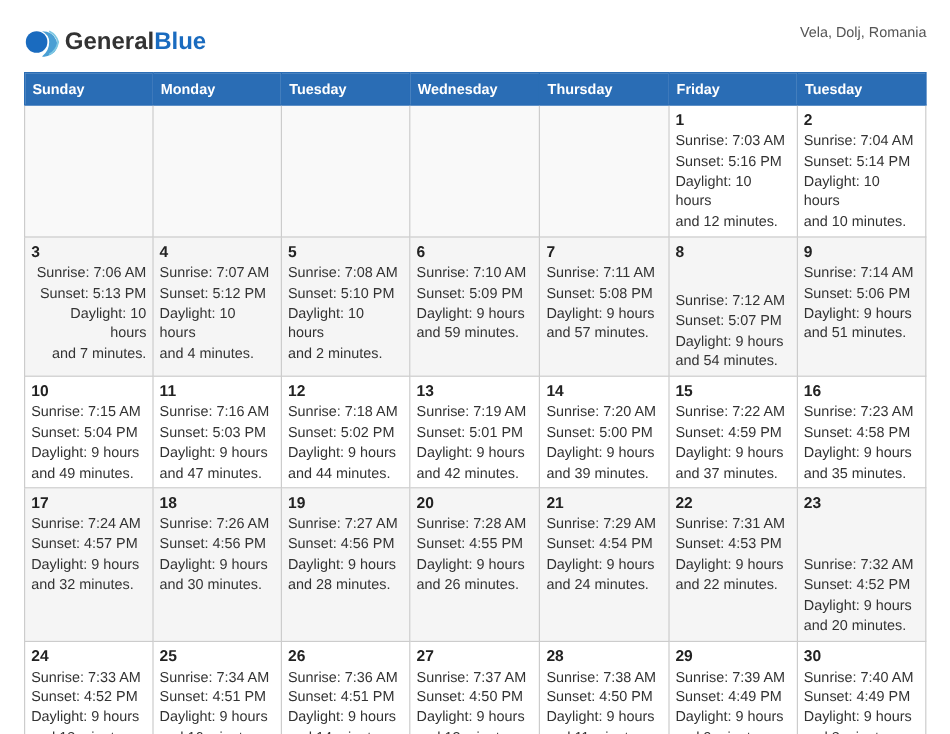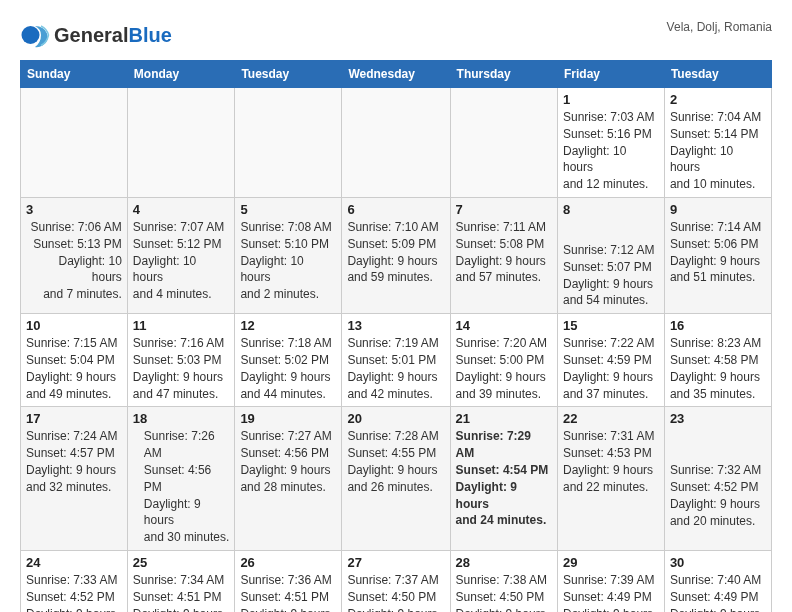--- a/index.html
+++ b/index.html
@@ -220,58 +220,58 @@
         </td>
         <td>
           <span class="day-num">15</span>
           <div class="day-info" style="white-space: pre-line;">Sunrise: 7:22 AM
 Sunset: 4:59 PM
 Daylight: 9 hours
 and 37 minutes.</div>
         </td>
         <td>
           <span class="day-num">16</span>
-          <div class="day-info" style="white-space: pre-line;">Sunrise: 8:23 AM
+          <div class="day-info" style="white-space: pre-line;">Sunrise: 7:23 AM
 Sunset: 4:58 PM
 Daylight: 9 hours
 and 35 minutes.</div>
         </td>
       </tr>
       <tr>
         <td>
           <span class="day-num">17</span>
           <div class="day-info" style="white-space: pre-line;">Sunrise: 7:24 AM
 Sunset: 4:57 PM
 Daylight: 9 hours
 and 32 minutes.</div>
         </td>
         <td>
           <span class="day-num">18</span>
-          <div class="day-info" style="white-space: pre-line; margin-left: 11px;">Sunrise: 7:26 AM
+          <div class="day-info" style="white-space: pre-line;">Sunrise: 7:26 AM
 Sunset: 4:56 PM
 Daylight: 9 hours
 and 30 minutes.</div>
         </td>
         <td>
           <span class="day-num">19</span>
           <div class="day-info" style="white-space: pre-line;">Sunrise: 7:27 AM
 Sunset: 4:56 PM
 Daylight: 9 hours
 and 28 minutes.</div>
         </td>
         <td>
           <span class="day-num">20</span>
           <div class="day-info" style="white-space: pre-line;">Sunrise: 7:28 AM
 Sunset: 4:55 PM
 Daylight: 9 hours
 and 26 minutes.</div>
         </td>
         <td>
           <span class="day-num">21</span>
-          <div class="day-info" style="white-space: pre-line; font-weight: bold;">Sunrise: 7:29 AM
+          <div class="day-info" style="white-space: pre-line;">Sunrise: 7:29 AM
 Sunset: 4:54 PM
 Daylight: 9 hours
 and 24 minutes.</div>
         </td>
         <td>
           <span class="day-num">22</span>
           <div class="day-info" style="white-space: pre-line;">Sunrise: 7:31 AM
 Sunset: 4:53 PM
 Daylight: 9 hours
 and 22 minutes.</div>

